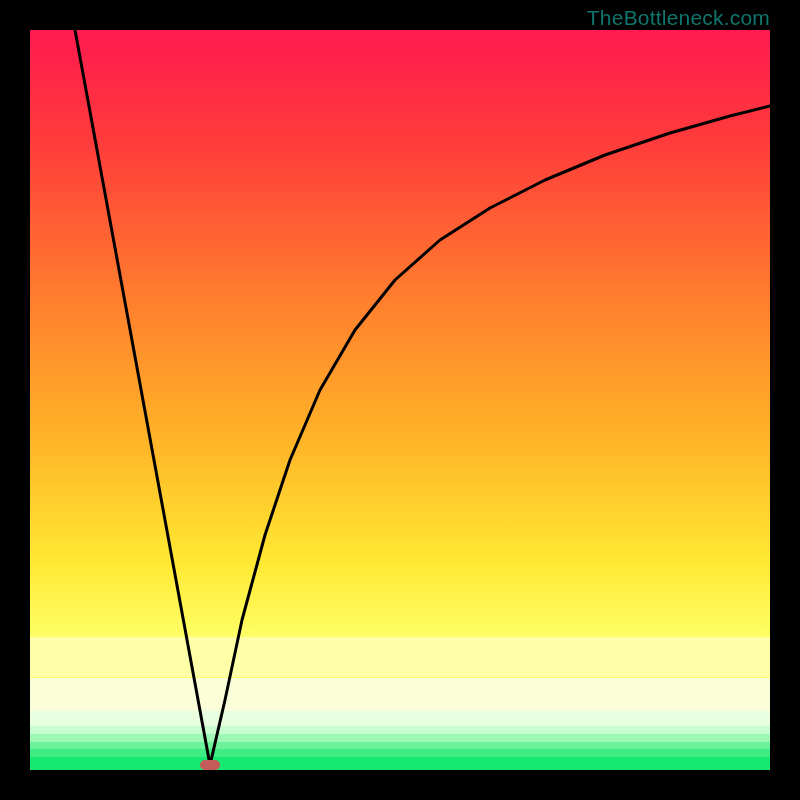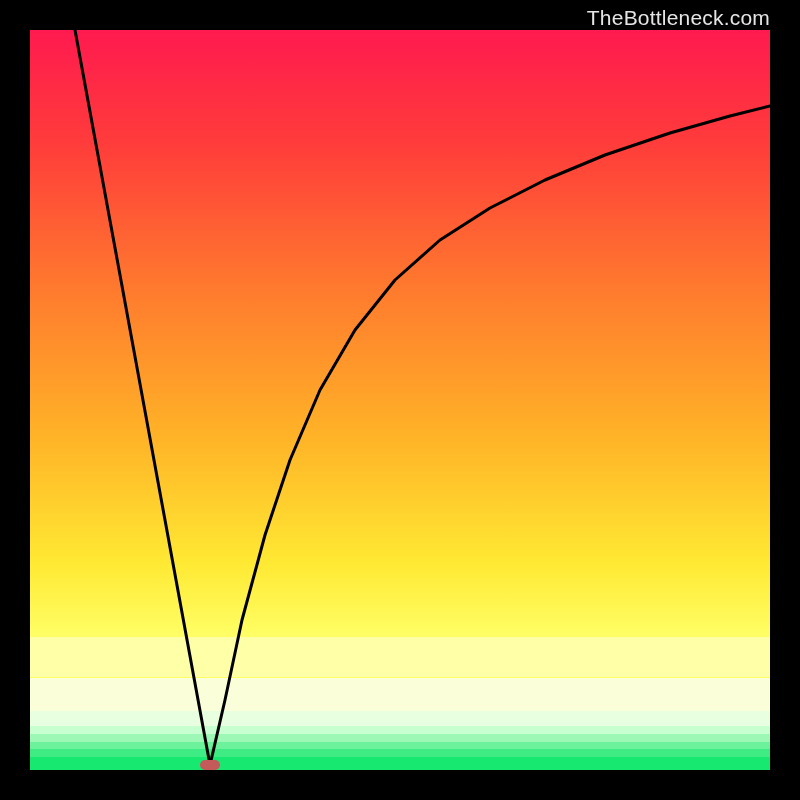--- a/index.html
+++ b/index.html
@@ -32,21 +32,21 @@
   .curve-svg {
     position: absolute;
     left: 0; top: 0;
     width: 100%;
     height: 100%;
   }
   .watermark {
     position: absolute;
     top: 6px;
     right: 30px;
-    color: #e5e5e5;
+    color: #0f766e;
     font-size: 21px;
     letter-spacing: 0.2px;
     font-weight: 400;
   }
   .minimum-marker {
     position: absolute;
     width: 20px;
     height: 10px;
     border-radius: 5px;
     background: #c45a59;

